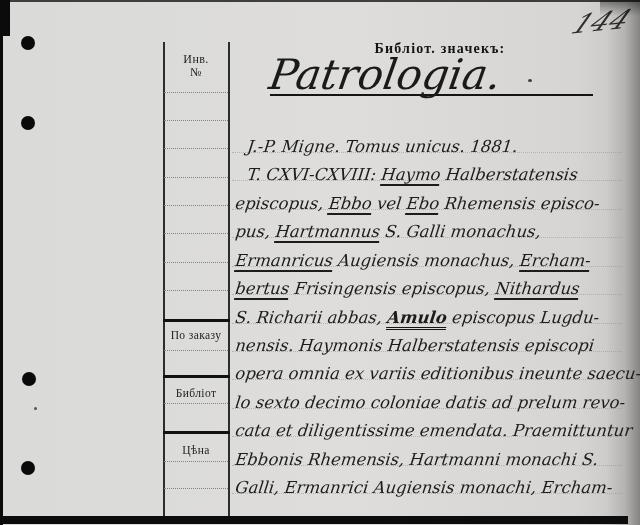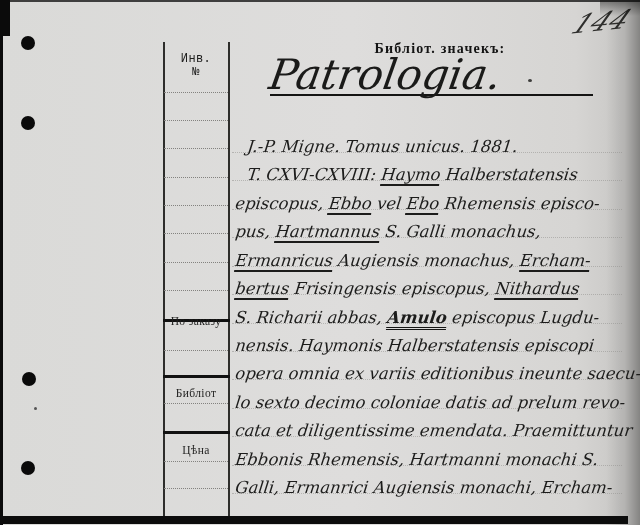--- a/index.html
+++ b/index.html
@@ -71,39 +71,39 @@
       <div class="rule" style="top: 408px;"></div>
       <div class="rule" style="top: 436px;"></div>
       <div class="rule" style="top: 465px;"></div>
       <div class="rule" style="top: 493px;"></div>
     </div>
 
   <div>
     <div class="vline l"></div>
     <div class="vline r"></div>
 
-    <div class="col-label inv-label" style="top:53px;font-family:Liberation Mono, monospace;">
+    <div class="col-label inv-label" style="top:53px;">
       <div>Инв.</div>
       <div>№</div>
     </div>
 
     <div class="col-dot" style="top:92px;"></div>
     <div class="col-dot" style="top:120px;"></div>
     <div class="col-dot" style="top:148px;"></div>
     <div class="col-dot" style="top:177px;"></div>
     <div class="col-dot" style="top:205px;"></div>
     <div class="col-dot" style="top:233px;"></div>
     <div class="col-dot" style="top:262px;"></div>
     <div class="col-dot" style="top:290px;"></div>
 
     <div class="col-thick" style="top:319px;"></div>
     <div class="col-thick" style="top:375px;"></div>
     <div class="col-thick" style="top:431px;"></div>
 
-    <div class="col-label" style="top:315px;">По заказу</div>
+    <div class="col-label" style="top:329px;">По заказу</div>
     <div class="col-dot" style="top:350px;"></div>
 
     <div class="col-label" style="top:387px;">Библіот</div>
     <div class="col-dot" style="top:403px;"></div>
 
     <div class="col-label" style="top:444px;">Цѣна</div>
     <div class="col-dot" style="top:461px;"></div>
     <div class="col-dot" style="top:488px;"></div>
   </div>
 

